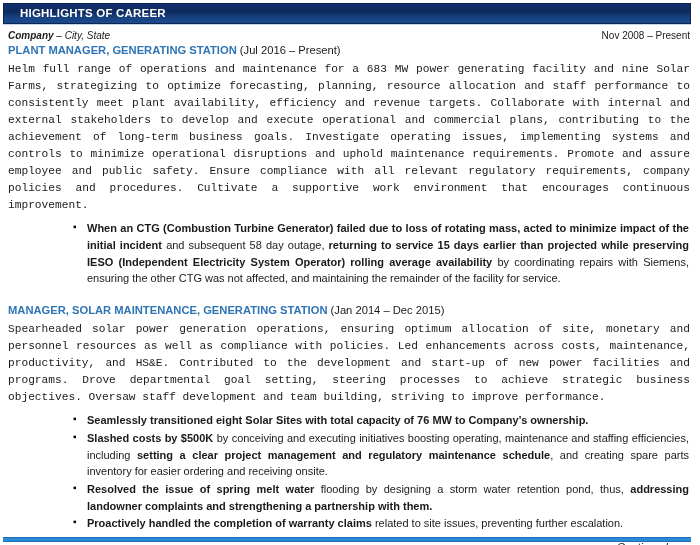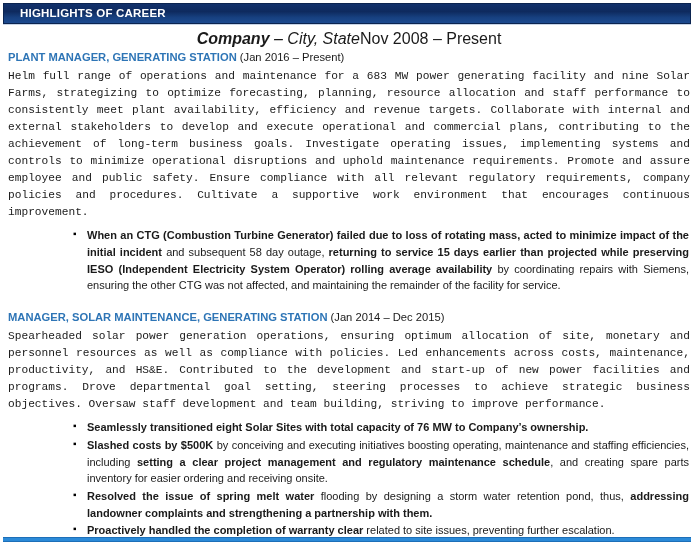--- a/index.html
+++ b/index.html
@@ -44,24 +44,24 @@
   }
 
   
   .body-wrap {
     padding: 0 10px 0 8px;
   }
 
   
   .company-row {
     display: flex;
-    justify-content: center;
+    justify-content: space-between;
     align-items: baseline;
     margin-top: 6px;
-    font-size: 16px;
+    font-size: 10px;
   }
   .company-left {
     font-style: italic;
   }
   .company-name {
     font-weight: bold;
     font-style: italic;
   }
   .company-dates {
     font-style: normal;
@@ -152,37 +152,37 @@
   <div class="body-wrap">
 
     <div class="company-row">
       <div class="company-left">
         <span class="company-name">Company</span><span> – City, State</span>
       </div>
       <div class="company-dates">Nov 2008 – Present</div>
     </div>
 
     <div class="job-title-row">
-      <span class="job-title">PLANT MANAGER, GENERATING STATION</span><span class="job-dates"> (Jan 2016 – Present)</span>
+      <span class="job-title">PLANT MANAGER, GENERATING STATION</span><span class="job-dates"> (Jul 2016 – Present)</span>
     </div>
     <div class="job-summary">Helm full range of operations and maintenance for a 683 MW power generating facility and nine Solar Farms, strategizing to optimize forecasting, planning, resource allocation and staff performance to consistently meet plant availability, efficiency and revenue targets. Collaborate with internal and external stakeholders to develop and execute operational and commercial plans, contributing to the achievement of long-term business goals. Investigate operating issues, implementing systems and controls to minimize operational disruptions and uphold maintenance requirements. Promote and assure employee and public safety. Ensure compliance with all relevant regulatory requirements, company policies and procedures. Cultivate a supportive work environment that encourages continuous improvement.</div>
     <ul class="bullets">
       <li><b>When an CTG (Combustion Turbine Generator) failed due to loss of rotating mass, acted to minimize impact of the initial incident</b><span> and subsequent 58 day outage, </span><b>returning to service 15 days earlier than projected while preserving IESO (Independent Electricity System Operator) rolling average availability</b><span> by coordinating repairs with Siemens, ensuring the other CTG was not affected, and maintaining the remainder of the facility for service.</span></li>
     </ul>
 
     <div class="spacer-lg"></div>
 
     <div class="job-title-row">
       <span class="job-title">MANAGER, SOLAR MAINTENANCE, GENERATING STATION</span><span class="job-dates"> (Jan 2014 – Dec 2015)</span>
     </div>
     <div class="job-summary">Spearheaded solar power generation operations, ensuring optimum allocation of site, monetary and personnel resources as well as compliance with policies. Led enhancements across costs, maintenance, productivity, and HS&amp;E. Contributed to the development and start-up of new power facilities and programs. Drove departmental goal setting, steering processes to achieve strategic business objectives. Oversaw staff development and team building, striving to improve performance.</div>
     <ul class="bullets">
       <li><b>Seamlessly transitioned eight Solar Sites with total capacity of 76 MW to Company’s ownership.</b></li>
       <li><b>Slashed costs by $500K</b><span> by conceiving and executing initiatives boosting operating, maintenance and staffing efficiencies, including </span><b>setting a clear project management and regulatory maintenance schedule</b><span>, and creating spare parts inventory for easier ordering and receiving onsite.</span></li>
       <li><b>Resolved the issue of spring melt water</b><span> flooding by designing a storm water retention pond, thus, </span><b>addressing landowner complaints and strengthening a partnership with them.</b></li>
-      <li><b>Proactively handled the completion of warranty clear</b><span> related to site issues, preventing further escalation.</span></li>
+      <li><b>Proactively handled the completion of warranty claims</b><span> related to site issues, preventing further escalation.</span></li>
     </ul>
 
     <div class="footer-note">Continued…</div>
   </div>
 
   <div class="footer-rule"></div>
 </div>
 
 </body></html>

